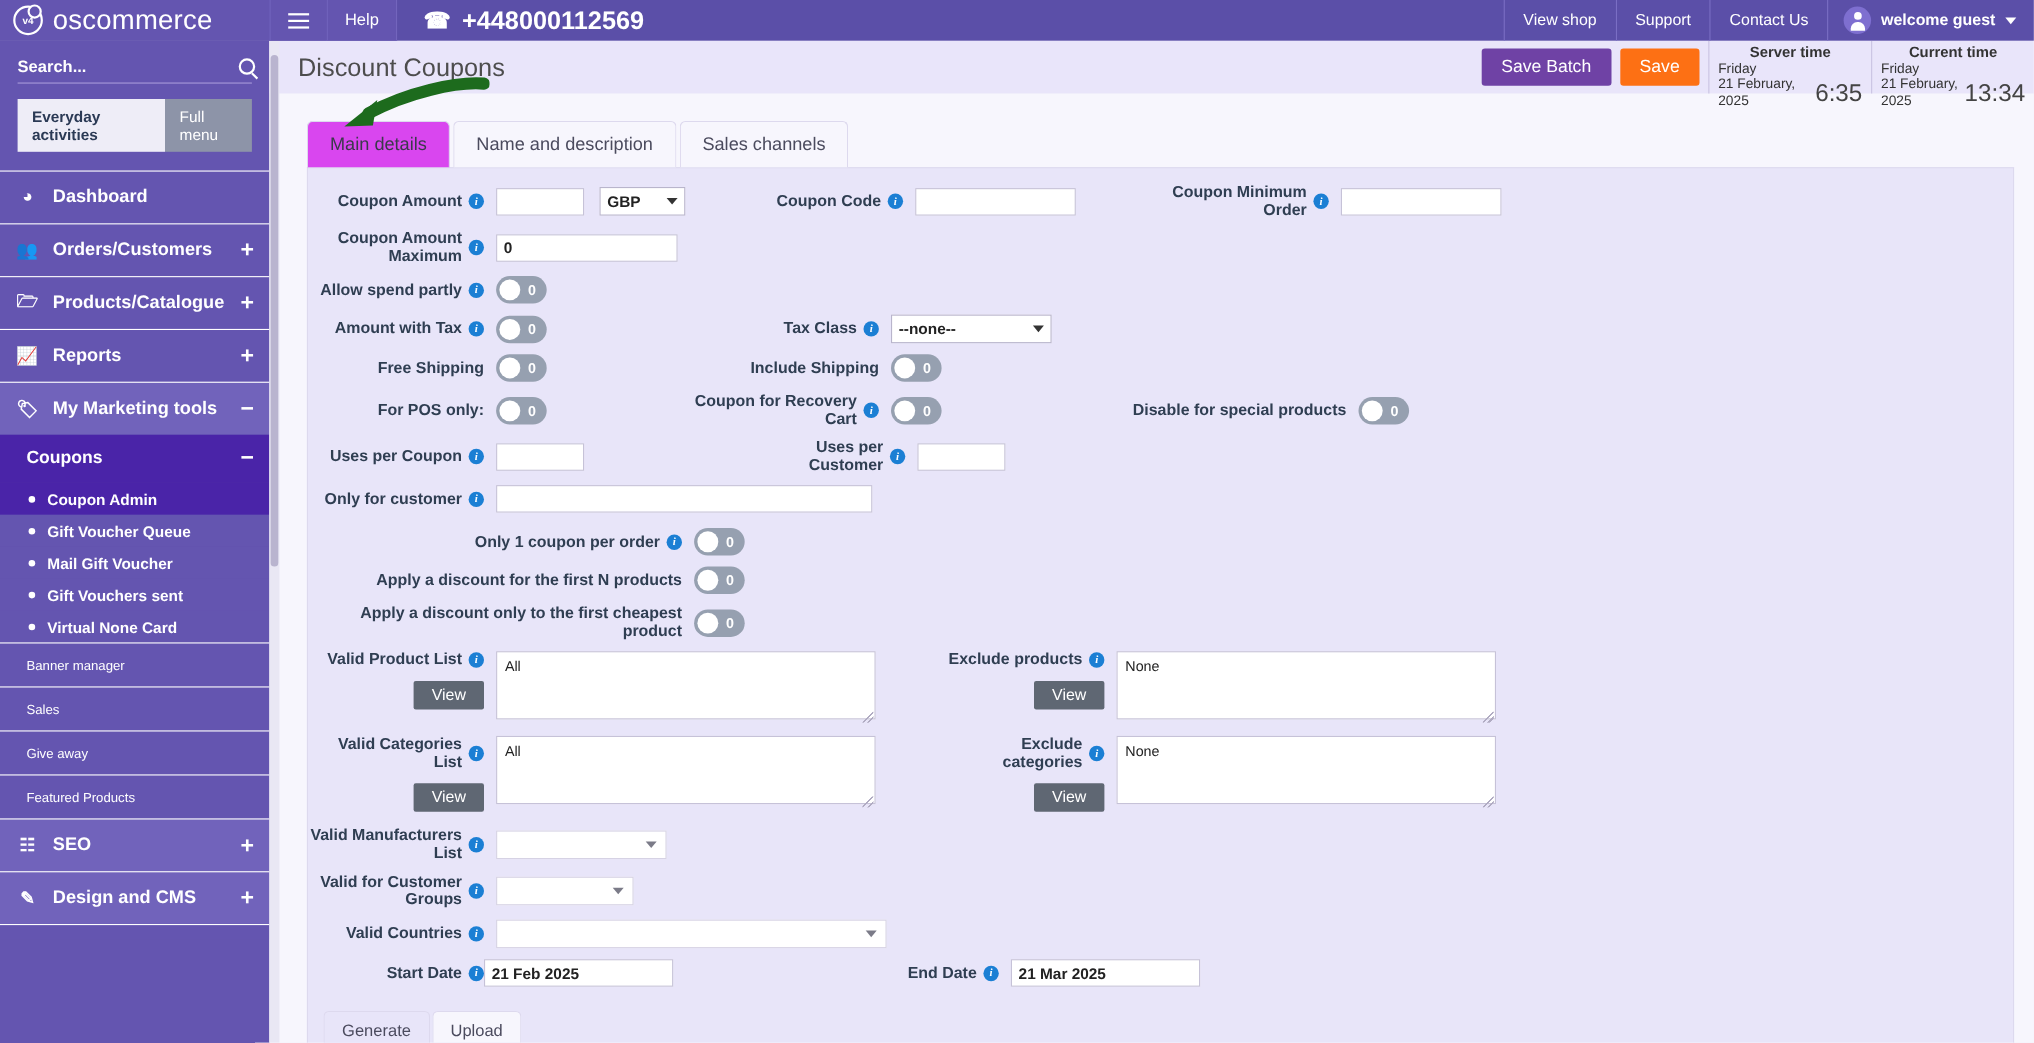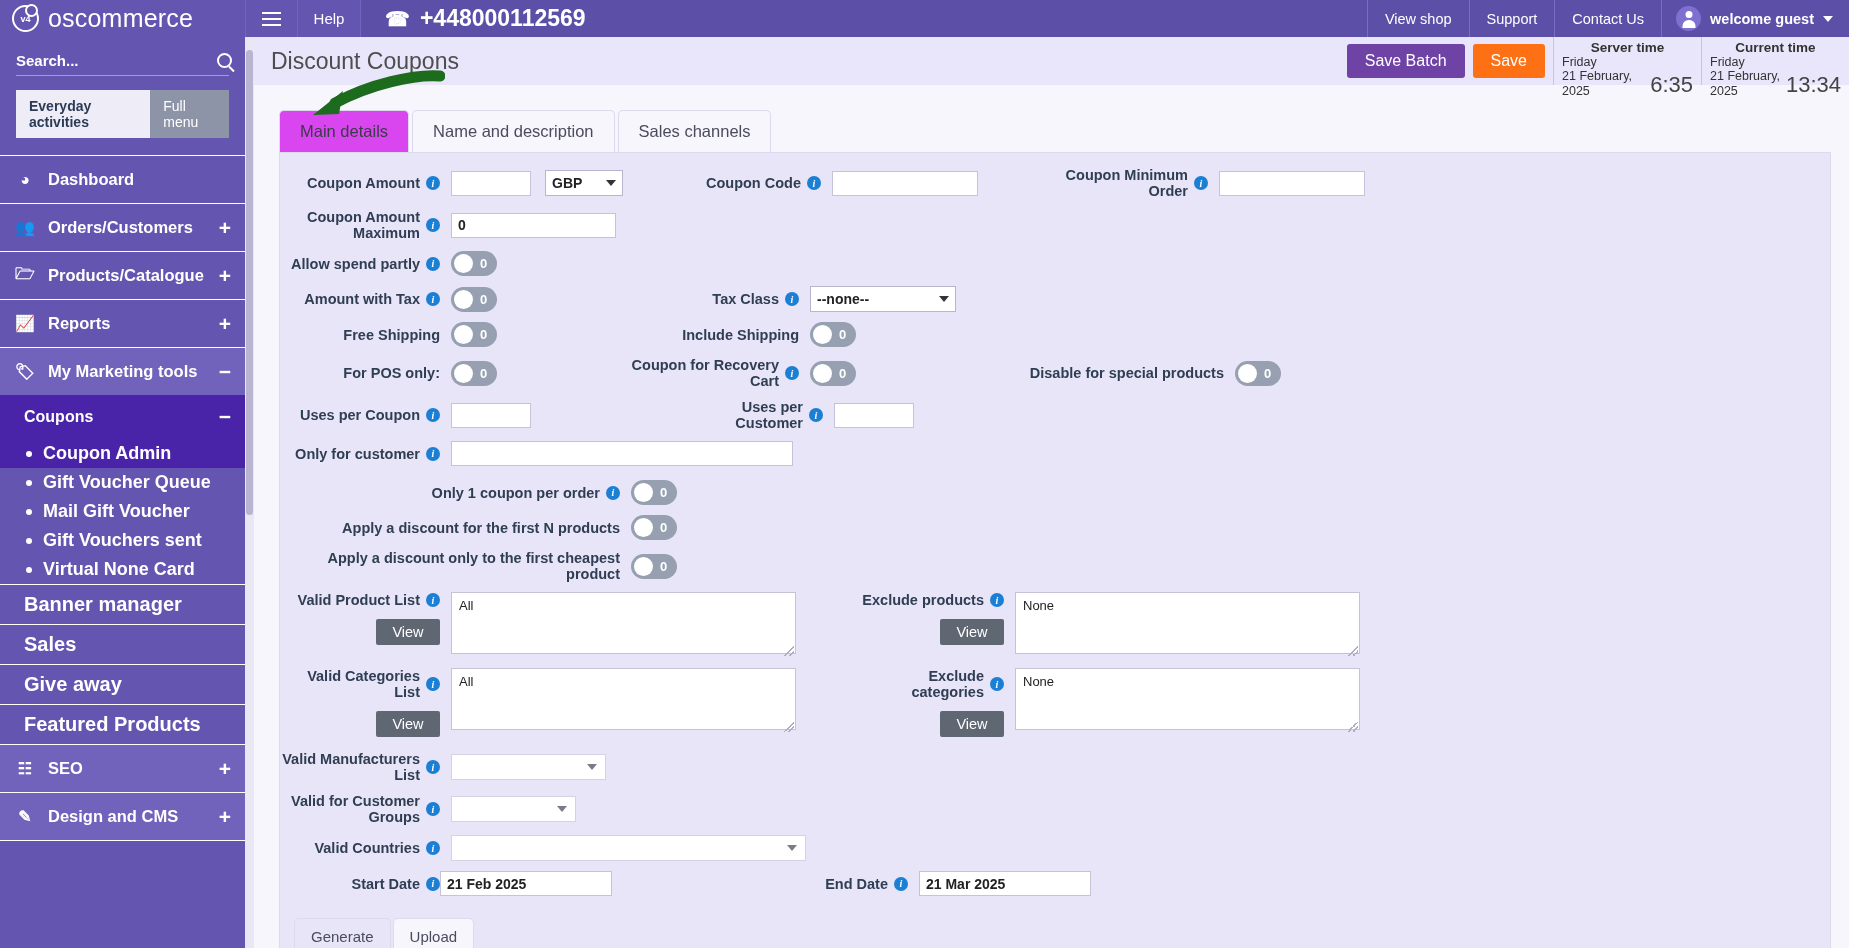--- a/index.html
+++ b/index.html
@@ -118,28 +118,28 @@
     margin-left: auto; font-size: 21px; font-weight: bold; line-height: 1;
   }
   .nav-ic { width: 22px; text-align: center; font-size: 16px; flex: none; }
   .sub-head {
     display: flex; align-items: center; height: 44px; padding: 0 14px 0 24px;
     background: #4a24a8; color: #fff; font-size: 16px; font-weight: bold;
   }
   .sub-head .minus { margin-left: auto; font-size: 21px; }
   .sub-item {
     display: flex; align-items: center; gap: 11px; height: 29px;
-    padding: 0 14px 0 26px; color: #fff; font-size: 18px; font-weight: bold;
+    padding: 0 14px 0 26px; color: #fff; font-size: 14px; font-weight: bold;
     background: #6455b0;
   }
   .sub-item.sel { background: #4a24a8; }
   .dot { width: 6px; height: 6px; border-radius: 50%; background: #fff; flex: none; }
   .flat-item {
     display: flex; align-items: center; height: 40px; padding: 0 14px 0 24px;
-    color: #fff; font-size: 20px; font-weight: bold; background: #6455b0;
+    color: #fff; font-size: 12px; font-weight: normal; background: #6455b0;
     border-top: 1px solid #fff;
   }
 
   
   .content {
     position: absolute; top: 37px; left: 245px; width: 1604px; height: 911px;
     background: #f7f6fd; overflow: hidden;
   }
   .scroll-gutter {
     position: absolute; top: 37px; left: 245px; width: 9px; height: 911px;

